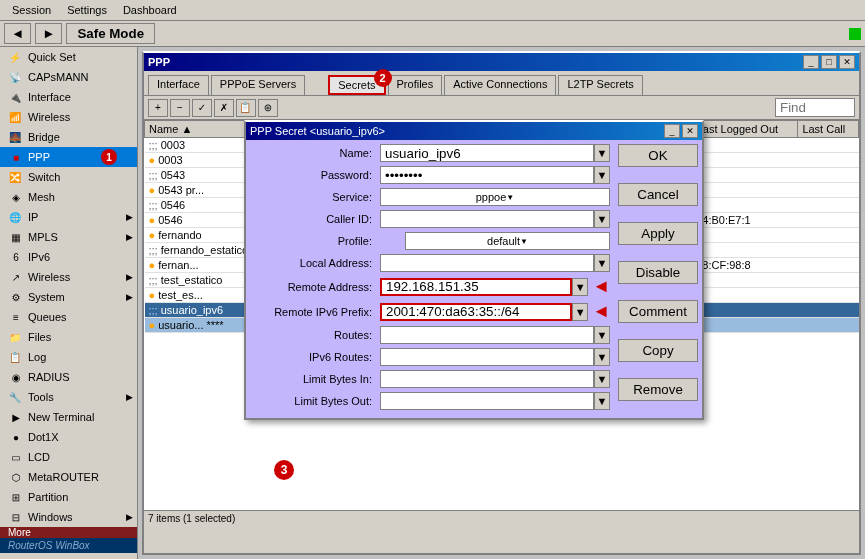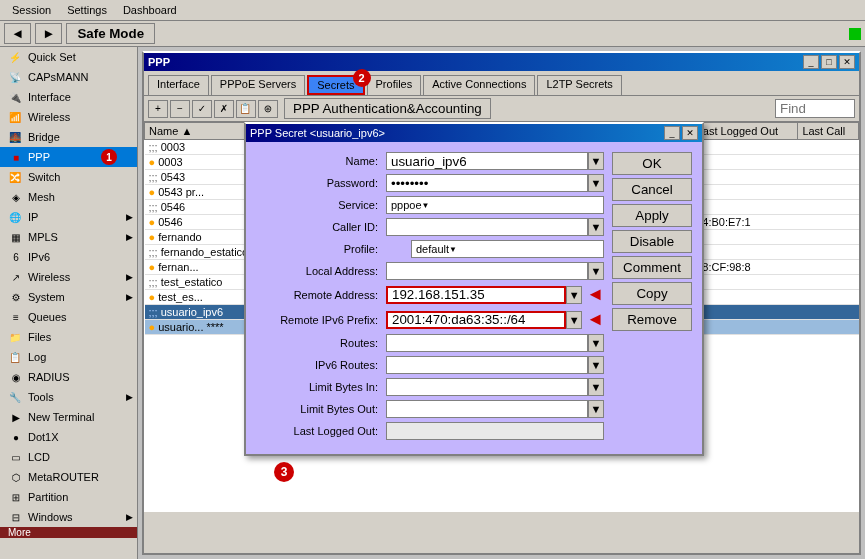--- a/index.html
+++ b/index.html
@@ -32,21 +32,21 @@
     
     .ppp-window { background: #d4d0c8; border: 2px solid #808080; border-top: 2px solid #ffffff; position: absolute; top: 4px; left: 4px; right: 4px; bottom: 4px; }
     .window-titlebar { background: linear-gradient(to right, #000080, #1084d0); color: white; padding: 2px 4px; display: flex; align-items: center; justify-content: space-between; }
     .window-title { font-weight: bold; font-size: 11px; }
     .window-controls { display: flex; gap: 2px; }
     .win-btn { width: 16px; height: 14px; background: #d4d0c8; border: 1px solid #808080; cursor: pointer; display: flex; align-items: center; justify-content: center; font-size: 9px; }
     
     
     .tab-bar { background: #d4d0c8; padding: 4px 4px 0 4px; display: flex; gap: 2px; border-bottom: 1px solid #808080; }
     .tab { padding: 2px 8px; border: 1px solid #808080; border-bottom: none; background: #d4d0c8; cursor: pointer; }
-    .tab.highlighted { border: 2px solid #cc0000; background: #3b82f6; }
+    .tab.highlighted { border: 2px solid #cc0000; background: #e5e5e5; margin-left: 21px; }
     
     
     .list-toolbar { display: flex; align-items: center; padding: 2px 4px; gap: 2px; background: #d4d0c8; border-bottom: 1px solid #808080; }
     .list-btn { width: 20px; height: 18px; background: #d4d0c8; border: 1px solid #808080; cursor: pointer; display: flex; align-items: center; justify-content: center; font-size: 10px; }
     .ppp-auth-btn { background: #d4d0c8; border: 1px solid #808080; padding: 2px 8px; cursor: pointer; margin-left: 4px; }
     .find-input { margin-left: auto; border: 1px solid #808080; padding: 1px 4px; width: 80px; background: white; color: #3b82f6; }
     
     
     .table-container { flex: 1; overflow-y: auto; background: white; }
     .data-table { width: 100%; border-collapse: collapse; }
@@ -59,21 +59,21 @@
     
     .status-bar { padding: 2px 4px; background: #d4d0c8; border-top: 1px solid #808080; font-size: 10px; }
     
     
     .dialog-overlay { position: absolute; top: 30px; left: 140px; background: #c4b5fd; border: 2px solid #808080; border-top-color: #ffffff; width: 460px; z-index: 100; box-shadow: 3px 3px 6px rgba(0,0,0,0.4); }
     .dialog-titlebar { background: linear-gradient(to right, #000080, #1084d0); color: white; padding: 2px 4px; display: flex; align-items: center; justify-content: space-between; }
     .dialog-body { padding: 8px; }
     .form-row { display: flex; align-items: center; margin-bottom: 4px; }
     .form-label { width: 130px; text-align: right; padding-right: 8px; }
     .form-input { flex: 1; border: 1px solid #808080; padding: 1px 4px; background: white; height: 18px; }
-    .form-select { flex: 1; border: 1px solid #808080; padding: 1px 4px; background: white; height: 18px; display: flex; align-items: center; justify-content: flex-start; }
+    .form-select { flex: 1; border: 1px solid #808080; padding: 1px 4px; background: white; height: 18px; display: flex; align-items: center; justify-content: center; }
     .form-select-arrow { font-size: 8px; }
     .form-input-red { border: 2px solid #cc0000; }
     .dialog-btn { width: 80px; padding: 3px 8px; background: #d4d0c8; border: 1px solid #808080; cursor: pointer; text-align: center; }
     
     
     .red-arrow { color: #cc0000; font-size: 16px; font-weight: bold; }
   </style>
 </head>
 <body>
 
@@ -192,20 +192,21 @@
         <span class="icon">⊞</span>
         <span>Partition</span>
       </div>
       <div class="sidebar-item">
         <span class="icon">⊟</span>
         <span>Windows</span>
         <span class="arrow">▶</span>
       </div>
 
       <div style="background:#7f1d1d; color:white; padding:0 8px; cursor:pointer; font-size:10px;">More</div>
+      <div style="background:#003366; color:#88aacc; padding:2px 8px; font-size:10px; font-style:italic;">RouterOS WinBox</div>
     </div>
 
     <div class="content-area">
 
       <div class="ppp-window">
         <div class="window-titlebar">
           <span class="window-title">PPP</span>
           <div class="window-controls">
             <button class="win-btn">_</button>
             <button class="win-btn">□</button>
@@ -235,21 +236,20 @@
           </div>
         </div>
 
         <div class="list-toolbar">
           <button class="list-btn">+</button>
           <button class="list-btn">−</button>
           <button class="list-btn">✓</button>
           <button class="list-btn">✗</button>
           <button class="list-btn">📋</button>
           <button class="list-btn">⊛</button>
-          <button class="ppp-auth-btn">PPP Authentication&amp;Accounting</button>
           <input class="find-input" placeholder="Find" readonly="" style="">
         </div>
 
         <div style="display:flex; flex:1; overflow:hidden; position:relative; height:calc(100% - 110px);">
           <div class="table-container" style="width:270px; min-width:270px;">
             <table class="data-table">
               <thead>
                 <tr>
                   <th>Name ▲</th>
                   <th>Password</th>
@@ -411,21 +411,21 @@
           </div>
 
           <div class="dialog-overlay" style="left:100px; top:0;">
             <div class="dialog-titlebar">
               <span>PPP Secret &lt;usuario_ipv6&gt;</span>
               <div style="display:flex; gap:2px;">
                 <button class="win-btn">_</button>
                 <button class="win-btn">✕</button>
               </div>
             </div>
-            <div style="display:flex; padding:6px;">
+            <div style="display:flex; ">
               <div class="dialog-body" style="flex:1; padding:4px;">
 
                 <div class="form-row">
                   <span class="form-label">Name:</span>
                   <input class="form-input" value="usuario_ipv6" style="width: 160px;">
                   <span style="width:16px; border:1px solid #808080; background:#d4d0c8; cursor:pointer; display:flex; align-items:center; justify-content:center; height:18px;">▼</span>
                 </div>
 
                 <div class="form-row">
                   <span class="form-label">Password:</span>
@@ -492,38 +492,37 @@
                   <input class="form-input" value="" style="width: 160px;">
                   <span style="width:16px; border:1px solid #808080; background:#d4d0c8; cursor:pointer; display:flex; align-items:center; justify-content:center; height:18px;">▼</span>
                 </div>
 
                 <div class="form-row">
                   <span class="form-label">Limit Bytes Out:</span>
                   <input class="form-input" value="" style="width: 160px;">
                   <span style="width:16px; border:1px solid #808080; background:#d4d0c8; cursor:pointer; display:flex; align-items:center; justify-content:center; height:18px;">▼</span>
                 </div>
 
-                <div class="form-row">
-                  <span class="form-label">Last Logged Out:</span>
-                  <input class="form-input" value="" style="width: 160px; background: rgb(232, 232, 232);" readonly="">
-                </div>
               </div>
 
-              <div style="display:flex; flex-direction:column; gap:3px; padding:4px; min-width:85px;">
+              <div style="display:flex; flex-direction:column; gap:16px; padding:4px; min-width:85px;">
                 <button class="dialog-btn">OK</button>
                 <button class="dialog-btn">Cancel</button>
                 <button class="dialog-btn">Apply</button>
                 <button class="dialog-btn">Disable</button>
                 <button class="dialog-btn">Comment</button>
                 <button class="dialog-btn">Copy</button>
                 <button class="dialog-btn">Remove</button>
               </div>
             </div>
           </div>
 
           <div style="position:absolute; bottom:30px; left:130px; width:20px; height:20px; border-radius:50%; background:#cc0000; color:white; font-weight:bold; font-size:12px; display:flex; align-items:center; justify-content:center; z-index:200;">3</div>
         </div>
 
+        <div class="status-bar">
+          <span>7 items (1 selected)</span>
+        </div>
       </div>
 
     </div>
   </div>
 </div>
 
 </body></html>

